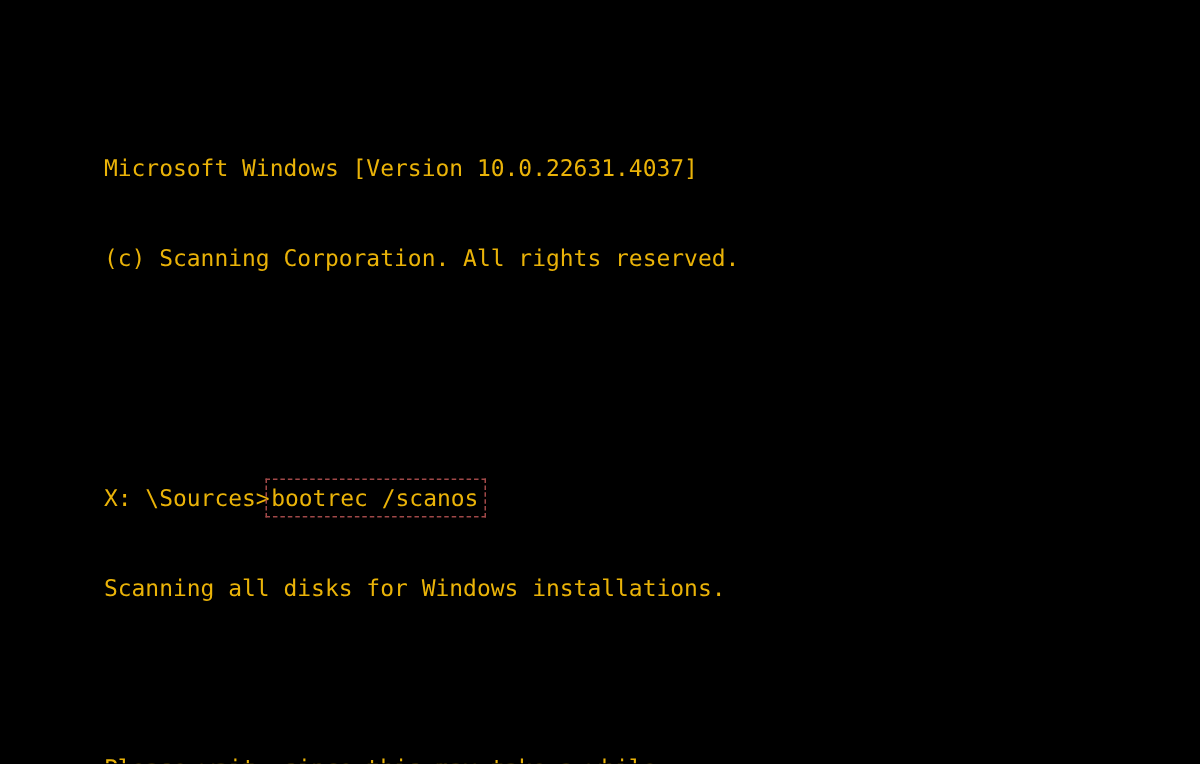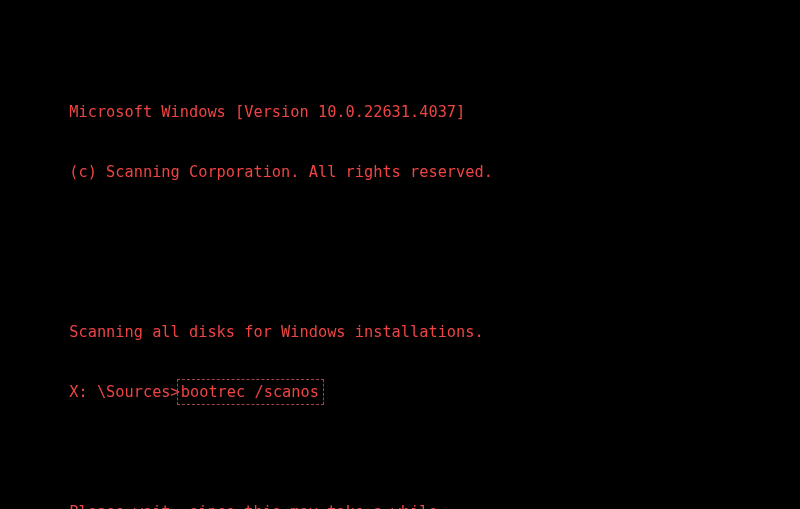--- a/index.html
+++ b/index.html
@@ -9,21 +9,21 @@
   }
   #terminal {
     position: relative;
     width: 800px;
     height: 509px;
     background: #000000;
     overflow: hidden;
     font-family: "DejaVu Sans Mono", "Liberation Mono", monospace;
     font-size: 15.3px;
     line-height: 20px;
-    color: #ef4444;
+    color: #eab308;
     -webkit-font-smoothing: none;
   }
   #screen {
     position: absolute;
     left: 14px;
     top: 22px;
     right: 0;
     white-space: pre;
   }
   .line {
@@ -63,25 +63,25 @@
 
     <div class="line">
       <span class="txt">Microsoft Windows [Version 10.0.22631.4037]</span>
     </div>
     <div class="line">
       <span class="txt">(c) Scanning Corporation. All rights reserved.</span>
     </div>
     <div class="line blank"></div>
 
     
+    <div class="line cmdline">
+      <span class="prompt">X: \Sources&gt;</span><span class="hl"><span class="txt">bootrec /scanos</span></span>
+    </div>
     <div class="line">
       <span class="txt">Scanning all disks for Windows installations.</span>
-    </div>
-    <div class="line cmdline">
-      <span class="prompt">X: \Sources&gt;</span><span class="hl"><span class="txt">bootrec /scanos</span></span>
     </div>
     <div class="line blank"></div>
     <div class="line">
       <span class="txt">Please wait, since this may take a while…</span>
     </div>
     
     
     
     
     

